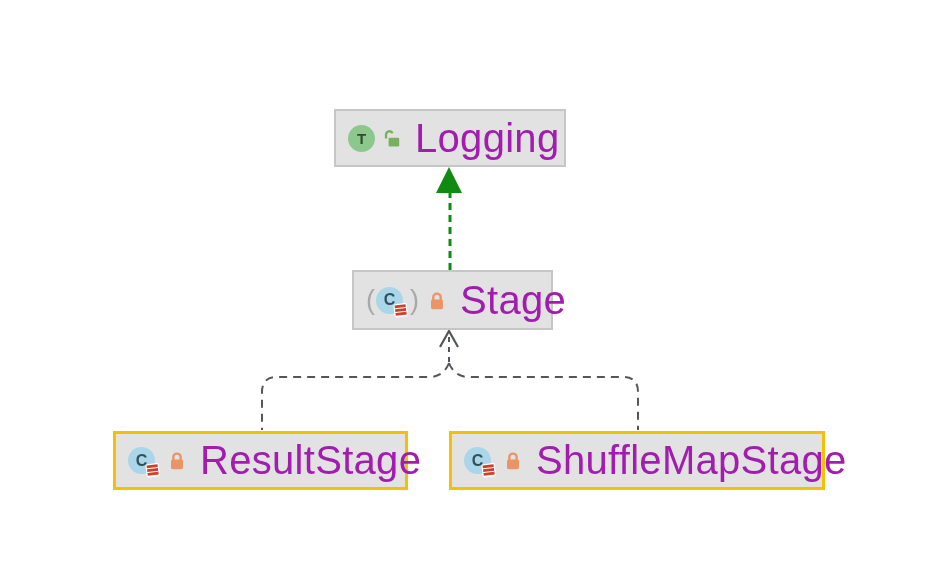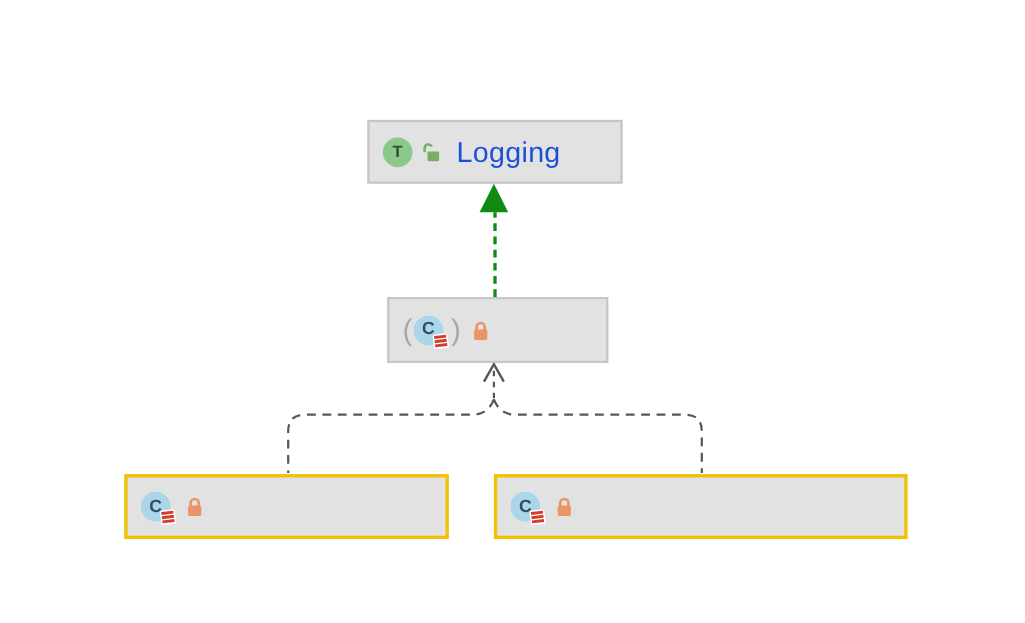--- a/index.html
+++ b/index.html
@@ -26,22 +26,22 @@
     background: #e2e2e2;
     display: flex;
     align-items: center;
     padding-left: 12px;
     cursor: default;
   }
   .node.plain   { border: 2px solid #c6c6c6; }
   .node.selected{ border: 3px solid #f2c100; }
 
   .node .label {
-    font-size: 26px;
-    color: #1d4ed8;
+    font-size: 40px;
+    color: #a21caf;
     margin-left: 15px;
     white-space: nowrap;
     letter-spacing: 0.3px;
   }
 
   
   .circle-icon {
     width: 27px; height: 27px;
     border-radius: 50%;
     display: flex; align-items: center; justify-content: center;
@@ -133,56 +133,59 @@
         </g>
       </svg>
     </span>
     <span class="abstract-paren paren-close">)</span>
     <span class="lock">
       <svg width="16" height="19" viewBox="0 0 16 19">
         <path d="M4.3,9 V6.3 a3.7,3.7 0 0 1 7.4,0 V9" fill="none" stroke="#ea9468" stroke-width="2.4"></path>
         <rect x="2" y="8.6" width="12" height="9.6" rx="1.6" fill="#ea9468"></rect>
       </svg>
     </span>
+    <span class="label">Stage</span>
   </div>
 
   <div class="node selected" style="left:113px; top:431px; width:295px; height:59px;">
     <span class="class-icon-wrap">
       <span class="circle-icon class-circle">C</span>
       <svg class="stack" width="16" height="15" viewBox="0 0 16 15">
         <g transform="rotate(-7 8 7.5)">
           <rect x="1" y="0.5" width="13.5" height="13.5" rx="2" fill="#ffffff"></rect>
           <rect x="2.2" y="1.8" width="11" height="2.7" fill="#d43c2c"></rect>
           <rect x="2.2" y="5.6" width="11" height="2.7" fill="#d43c2c"></rect>
           <rect x="2.2" y="9.4" width="11" height="2.7" fill="#d43c2c"></rect>
         </g>
       </svg>
     </span>
     <span class="lock">
       <svg width="16" height="19" viewBox="0 0 16 19">
         <path d="M4.3,9 V6.3 a3.7,3.7 0 0 1 7.4,0 V9" fill="none" stroke="#ea9468" stroke-width="2.4"></path>
         <rect x="2" y="8.6" width="12" height="9.6" rx="1.6" fill="#ea9468"></rect>
       </svg>
     </span>
+    <span class="label">ResultStage</span>
   </div>
 
   <div class="node selected" style="left:449px; top:431px; width:376px; height:59px;">
     <span class="class-icon-wrap">
       <span class="circle-icon class-circle">C</span>
       <svg class="stack" width="16" height="15" viewBox="0 0 16 15">
         <g transform="rotate(-7 8 7.5)">
           <rect x="1" y="0.5" width="13.5" height="13.5" rx="2" fill="#ffffff"></rect>
           <rect x="2.2" y="1.8" width="11" height="2.7" fill="#d43c2c"></rect>
           <rect x="2.2" y="5.6" width="11" height="2.7" fill="#d43c2c"></rect>
           <rect x="2.2" y="9.4" width="11" height="2.7" fill="#d43c2c"></rect>
         </g>
       </svg>
     </span>
     <span class="lock">
       <svg width="16" height="19" viewBox="0 0 16 19">
         <path d="M4.3,9 V6.3 a3.7,3.7 0 0 1 7.4,0 V9" fill="none" stroke="#ea9468" stroke-width="2.4"></path>
         <rect x="2" y="8.6" width="12" height="9.6" rx="1.6" fill="#ea9468"></rect>
       </svg>
     </span>
+    <span class="label">ShuffleMapStage</span>
   </div>
 
 
 </div>
 
 </body></html>

